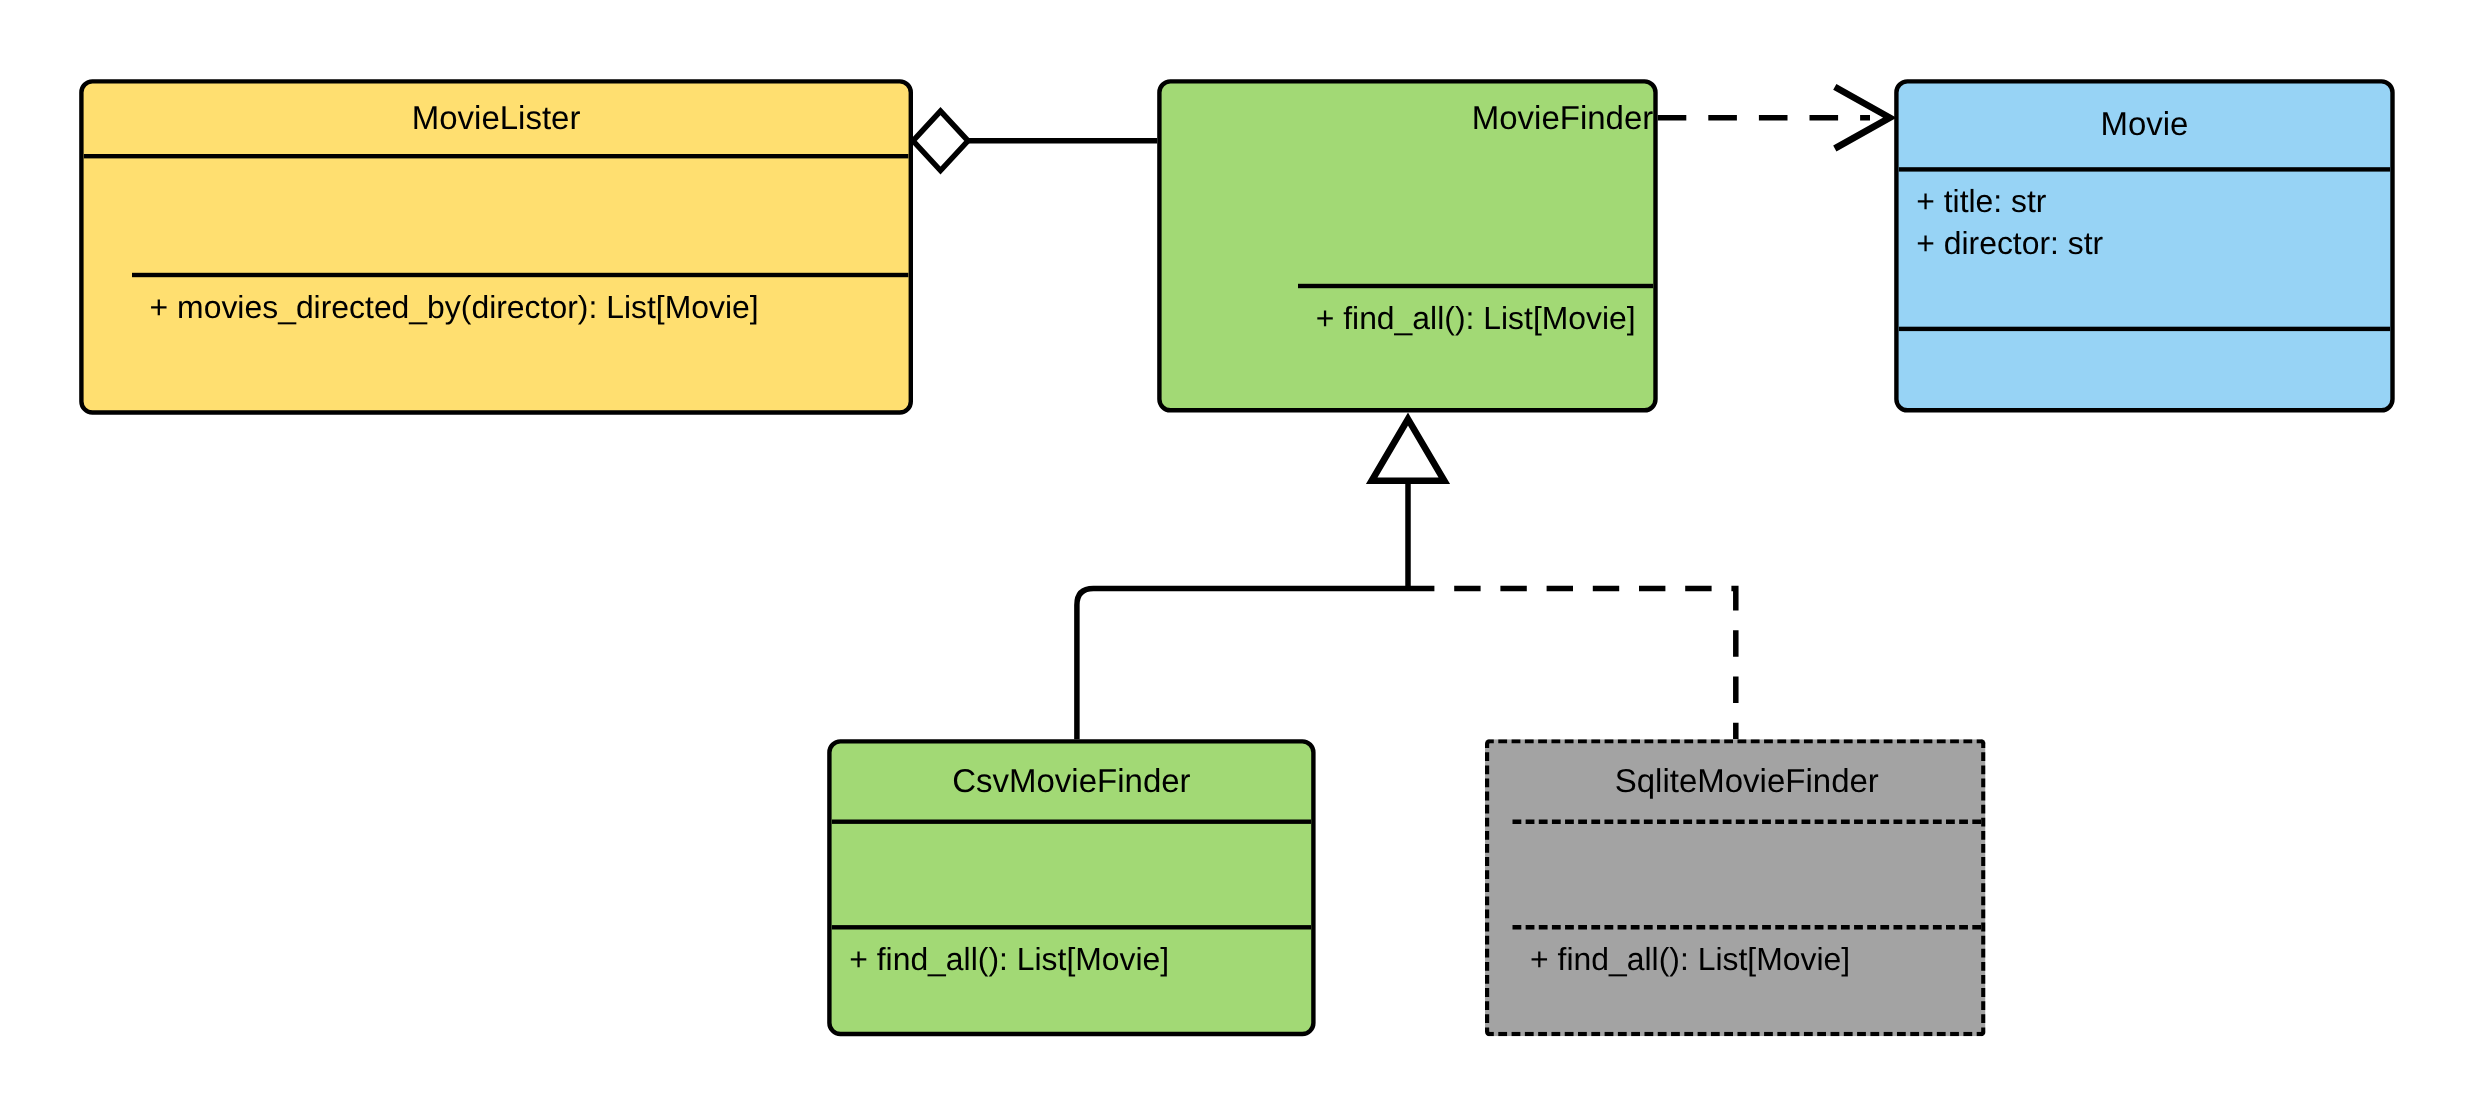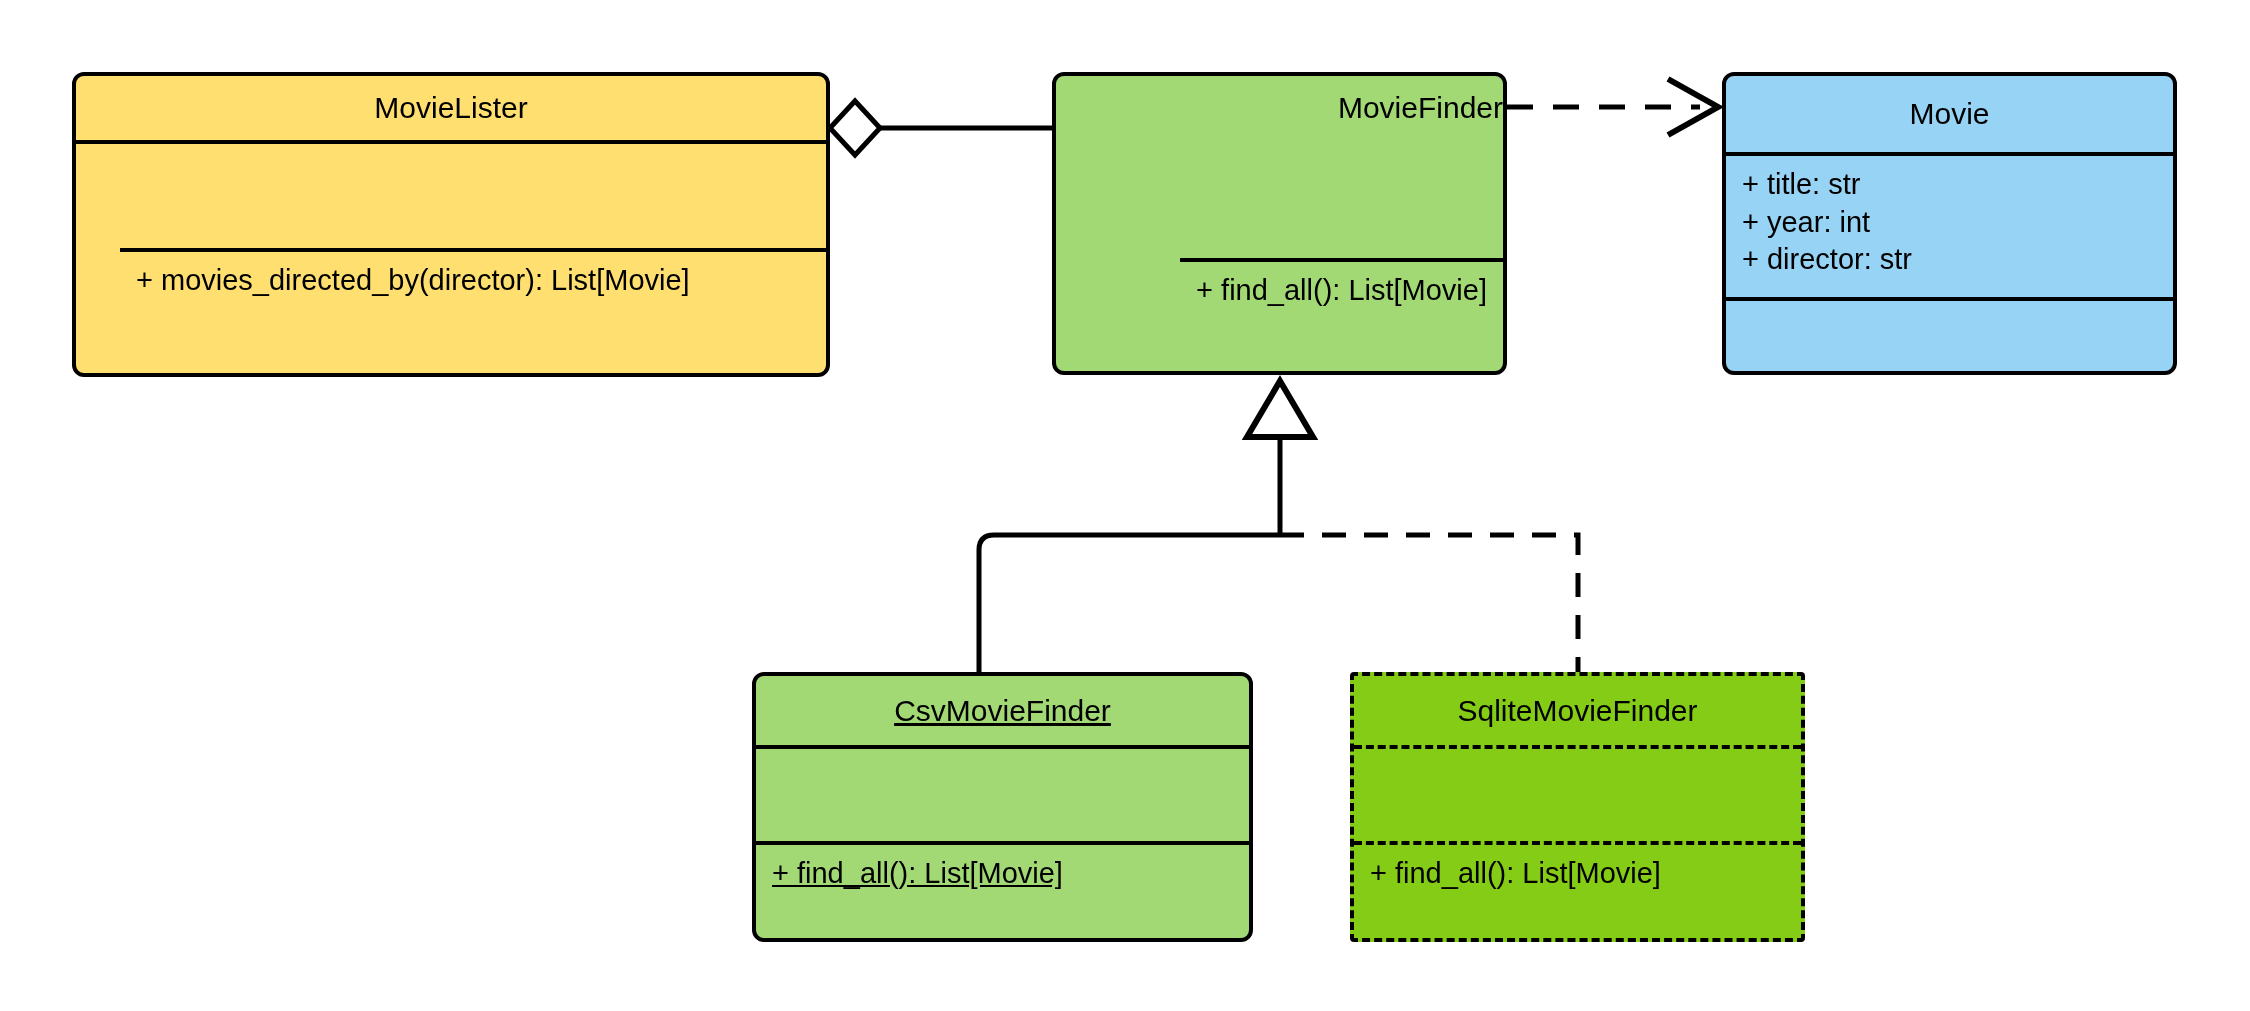--- a/index.html
+++ b/index.html
@@ -71,21 +71,21 @@
     font-size: 29px;
     color: #000000;
     line-height: 1.30;
     white-space: nowrap;
   }
 
   
   .fill-yellow      { background: #FFDF70; }
   .fill-green       { background: #A2D975; }
   .fill-blue        { background: #97D3F5; }
-  .fill-lightgreen  { background: #84cc16; }
+  .fill-lightgreen  { background: #a3a3a3; padding-left: 21px; }
 </style>
 </head>
 <body>
 
 <div id="canvas">
 
   <svg id="edge-layer" viewBox="0 0 2250 1011" width="2250" height="1011" xmlns="http://www.w3.org/2000/svg">
 
     
     <g>
@@ -129,27 +129,26 @@
     <div class="compartment divider" style="height:118px;"></div>
     <div class="compartment divider members" style="flex:1 1 auto;">
       <div class="member-row">+ find_all(): List[Movie]</div>
     </div>
   </div>
 
   <div class="uml-class fill-blue" style="left:1722px; top:72px; width:455px; height:303px;">
     <div class="compartment class-name" style="height:76px;">Movie</div>
     <div class="compartment divider members" style="height:145px;padding-left:16px;">
       <div class="member-row">+ title: str</div>
-      <div class="member-row">+ year: int</div>
       <div class="member-row">+ director: str</div>
     </div>
     <div class="compartment divider" style="flex:1 1 auto;"></div>
   </div>
 
-  <div class="uml-class fill-green" style="left:752px; top:672px; width:501px; height:270px;text-decoration:underline;">
+  <div class="uml-class fill-green" style="left:752px; top:672px; width:444px; height:270px;">
     <div class="compartment class-name" style="height:69px;">CsvMovieFinder</div>
     <div class="compartment divider" style="height:96px;"></div>
     <div class="compartment divider members" style="flex:1 1 auto;">
       <div class="member-row">+ find_all(): List[Movie]</div>
     </div>
   </div>
 
   <div class="uml-class fill-lightgreen dashed" style="left:1350px; top:672px; width:455px; height:270px;">
     <div class="compartment class-name" style="height:69px;">SqliteMovieFinder</div>
     <div class="compartment divider" style="height:96px;"></div>

